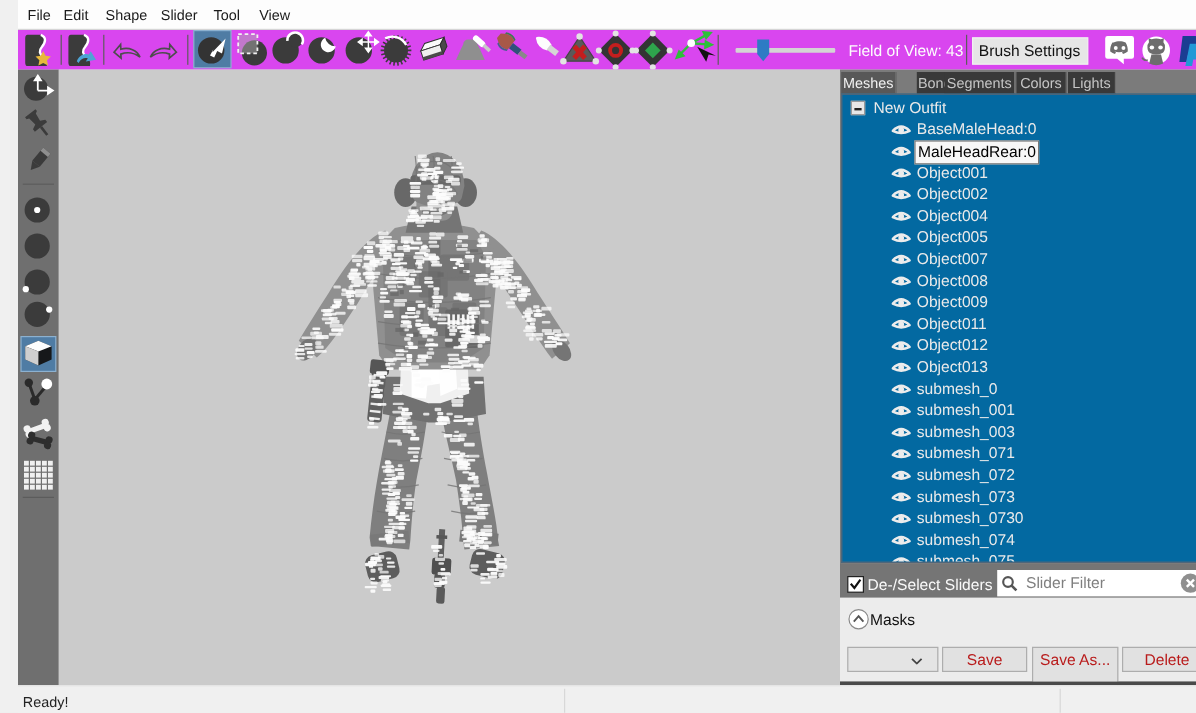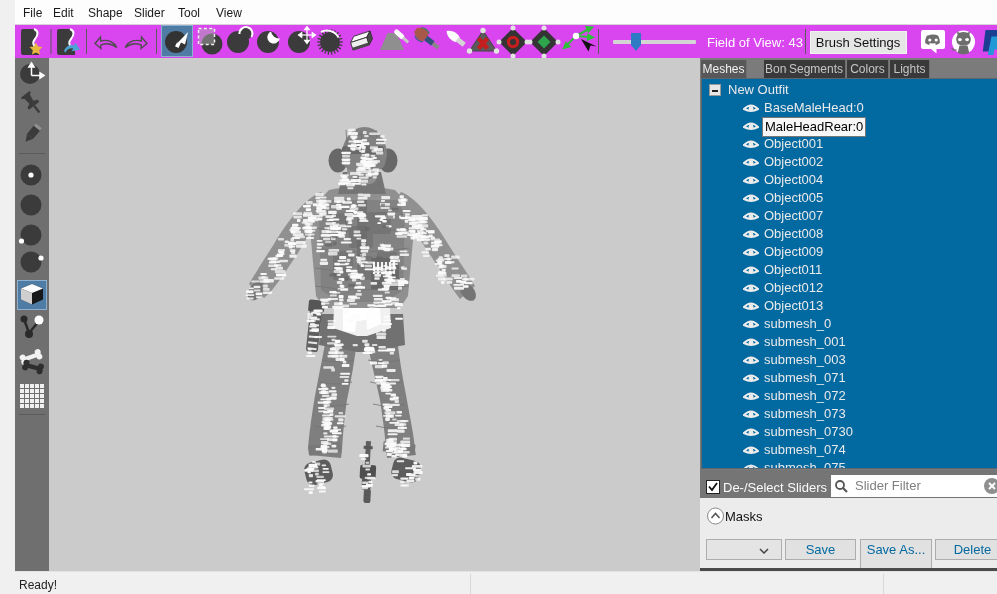--- a/index.html
+++ b/index.html
@@ -20,21 +20,21 @@
   #tree { position:absolute; left:1px; top:20px; width:353px; height:391px;
     background:#0369a1; border:1px solid #5c6673; overflow:hidden; }
   .trow { position:absolute; left:0; width:100%; height:18px; font-size:13px;
     line-height:18px; color:#eaeaea; white-space:nowrap; }
   #sbar { position:absolute; right:0px; top:0px; width:17px; height:389px; background:#f8f8f8; }
   .sbtn { position:absolute; left:0; width:17px; height:17px; background:#f1f1f1; }
   #sthumb { position:absolute; left:0; top:19px; width:17px; height:142px; background:#cdcdcd; }
   #fbar { position:absolute; left:0; top:412px; width:312px; height:28px; background:#757575; }
   #masks { position:absolute; left:0; top:440px; width:312px; height:70px; background:#ececec; }
   .btn { position:absolute; background:#e1e1e1;
-    border:1px solid #adadad; font-size:13px; text-align:center; line-height:19px; color:#0369a1; }
+    border:1px solid #adadad; font-size:13px; text-align:center; line-height:19px; color:#b91c1c; }
   #status { left:0; top:571px; width:997px; height:23px; background:#f0f0f0;
     border-top:1px solid #e3e3e3; font-size:12px; color:#222; }
   .ssep { position:absolute; top:2px; width:1px; height:21px; background:#d8d8d8; }
 </style>
 </head>
 <body>
 <div id="app">
   <div id="menubar" class="abs">
     <span style="left:8px">File</span>
     <span style="left:38px">Edit</span>

